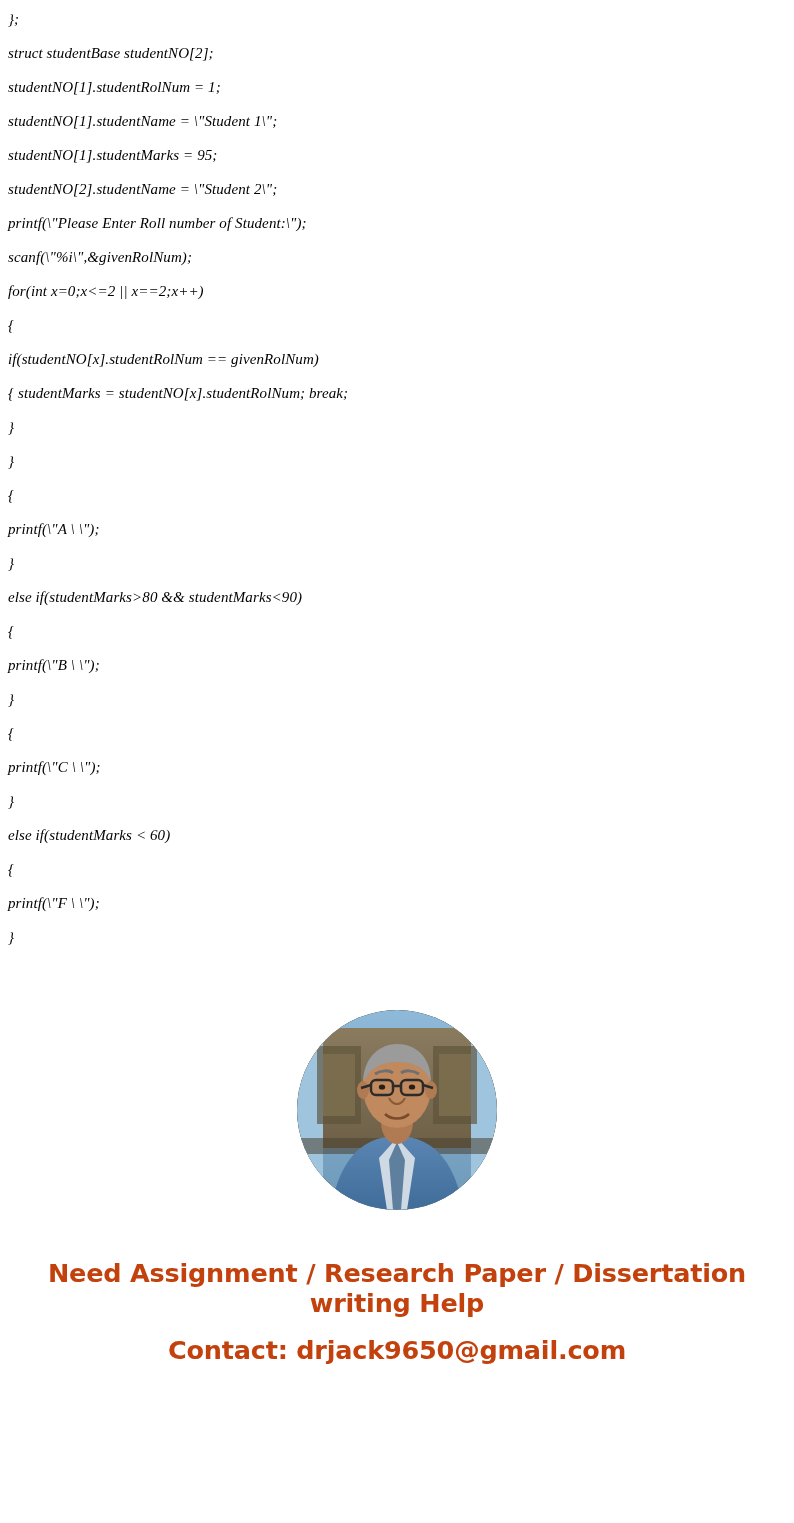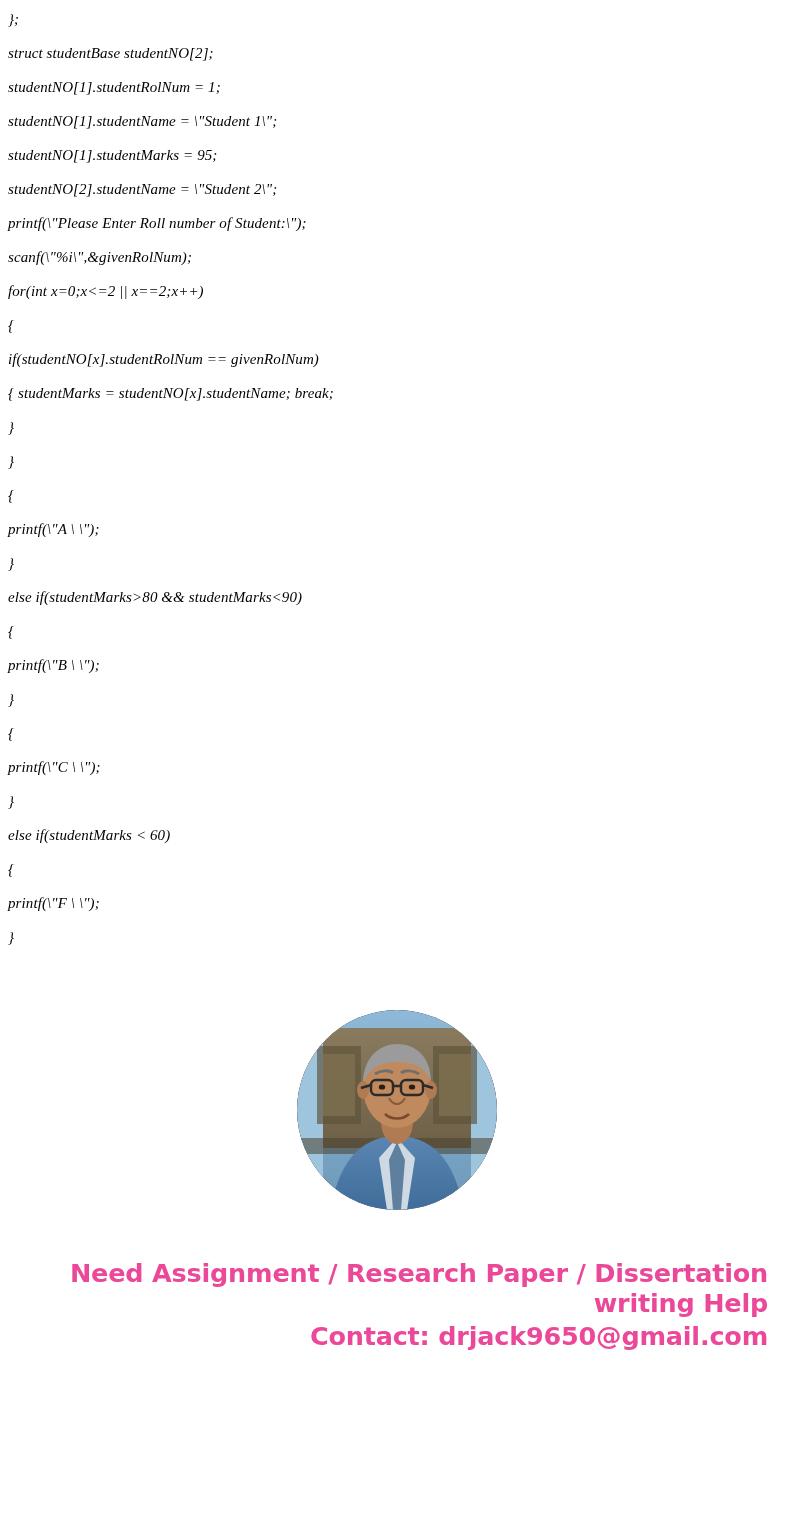--- a/index.html
+++ b/index.html
@@ -45,55 +45,55 @@
     border-radius: 50%;
     overflow: hidden;
     position: relative;
     background: #2e3a44;
   }
   .avatar svg {
     display: block;
   }
   .promo {
     margin-top: 48px;
-    text-align: right;
+    text-align: center;
     font-family: "DejaVu Sans", sans-serif;
     font-weight: bold;
     font-size: 25.5px;
     line-height: 30px;
-    color: #ec4899;
+    color: #c2410c;
     padding: 0 18px;
     letter-spacing: -0.2px;
   }
   .promo .line2 {
     display: block;
   }
   .promo .contact {
     display: block;
-    margin-top: 3px;
+    margin-top: 17px;
   }
 </style>
 </head>
 <body>
 
 <div class="page">
 
   <div class="code-block">
     <div class="code-line">};</div>
     <div class="code-line">struct studentBase studentNO[2];</div>
     <div class="code-line">studentNO[1].studentRolNum = 1;</div>
     <div class="code-line">studentNO[1].studentName = \"Student 1\";</div>
     <div class="code-line">studentNO[1].studentMarks = 95;</div>
     <div class="code-line">studentNO[2].studentName = \"Student 2\";</div>
     <div class="code-line">printf(\"Please Enter Roll number of Student:\");</div>
     <div class="code-line">scanf(\"%i\",&amp;givenRolNum);</div>
     <div class="code-line">for(int x=0;x&lt;=2 || x==2;x++)</div>
     <div class="code-line">{</div>
     <div class="code-line">if(studentNO[x].studentRolNum == givenRolNum)</div>
-    <div class="code-line">{ studentMarks = studentNO[x].studentName; break;</div>
+    <div class="code-line">{ studentMarks = studentNO[x].studentRolNum; break;</div>
     <div class="code-line">}</div>
     <div class="code-line">}</div>
     <div class="code-line">{</div>
     <div class="code-line">printf(\"A \ \");</div>
     <div class="code-line">}</div>
     <div class="code-line">else if(studentMarks&gt;80 &amp;&amp; studentMarks&lt;90)</div>
     <div class="code-line">{</div>
     <div class="code-line">printf(\"B \ \");</div>
     <div class="code-line">}</div>
     <div class="code-line">{</div>

